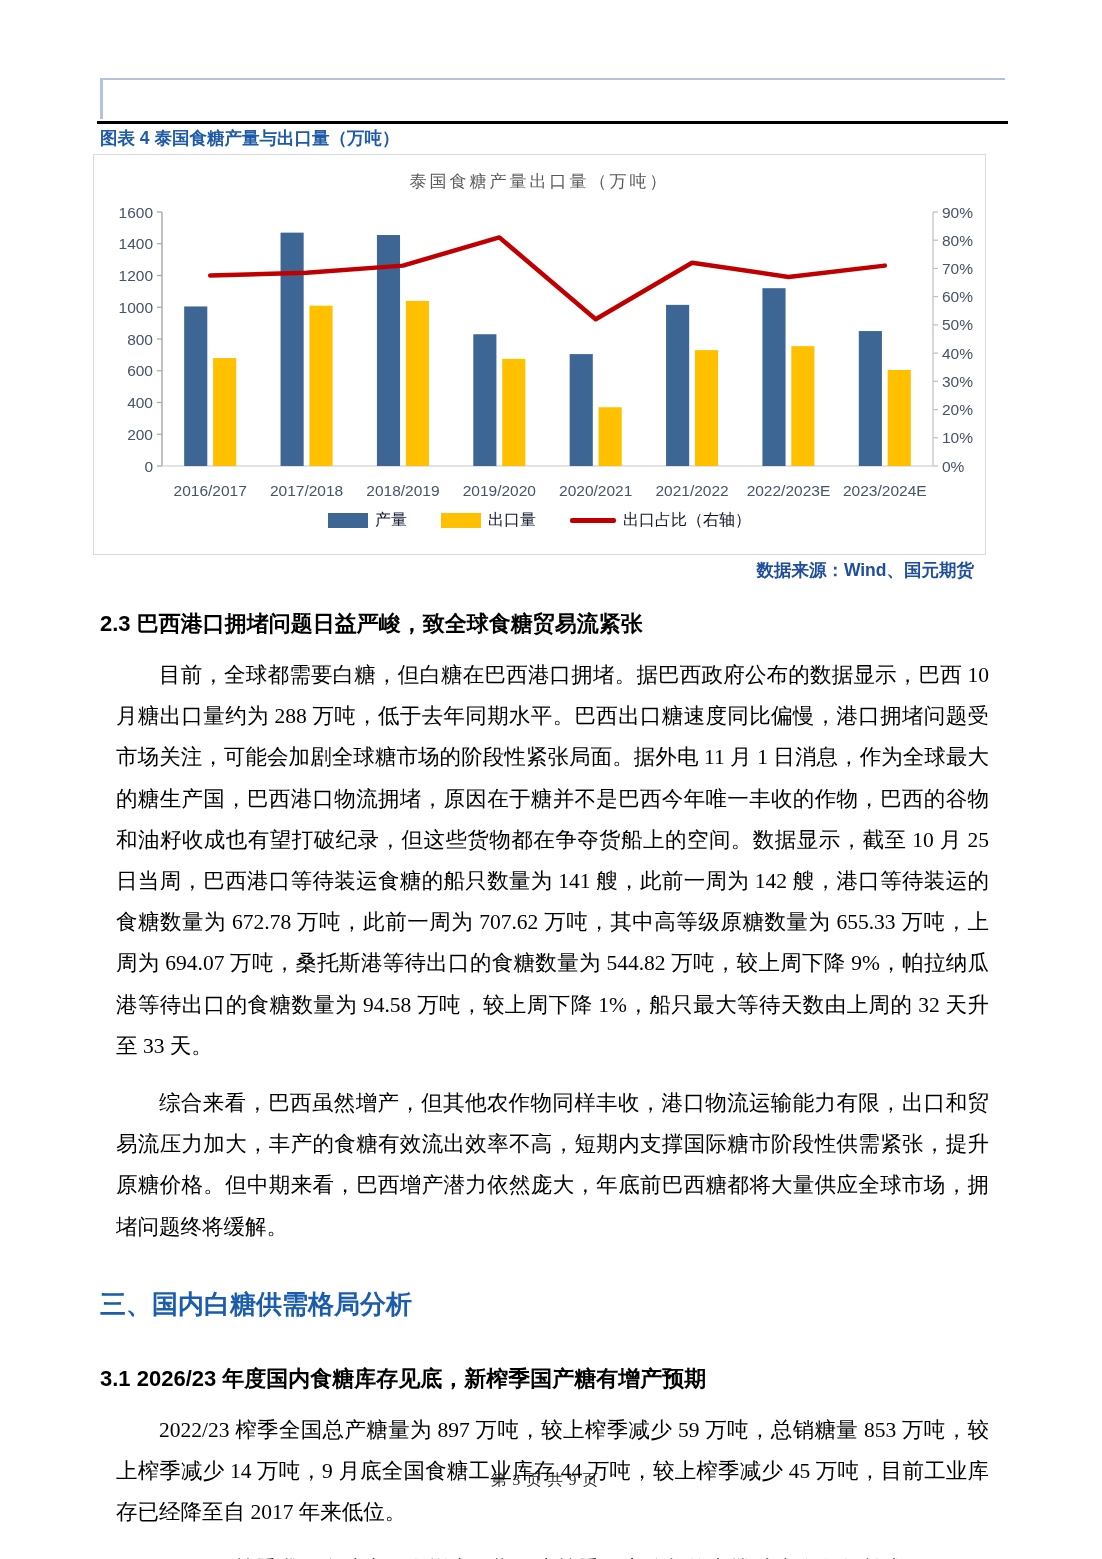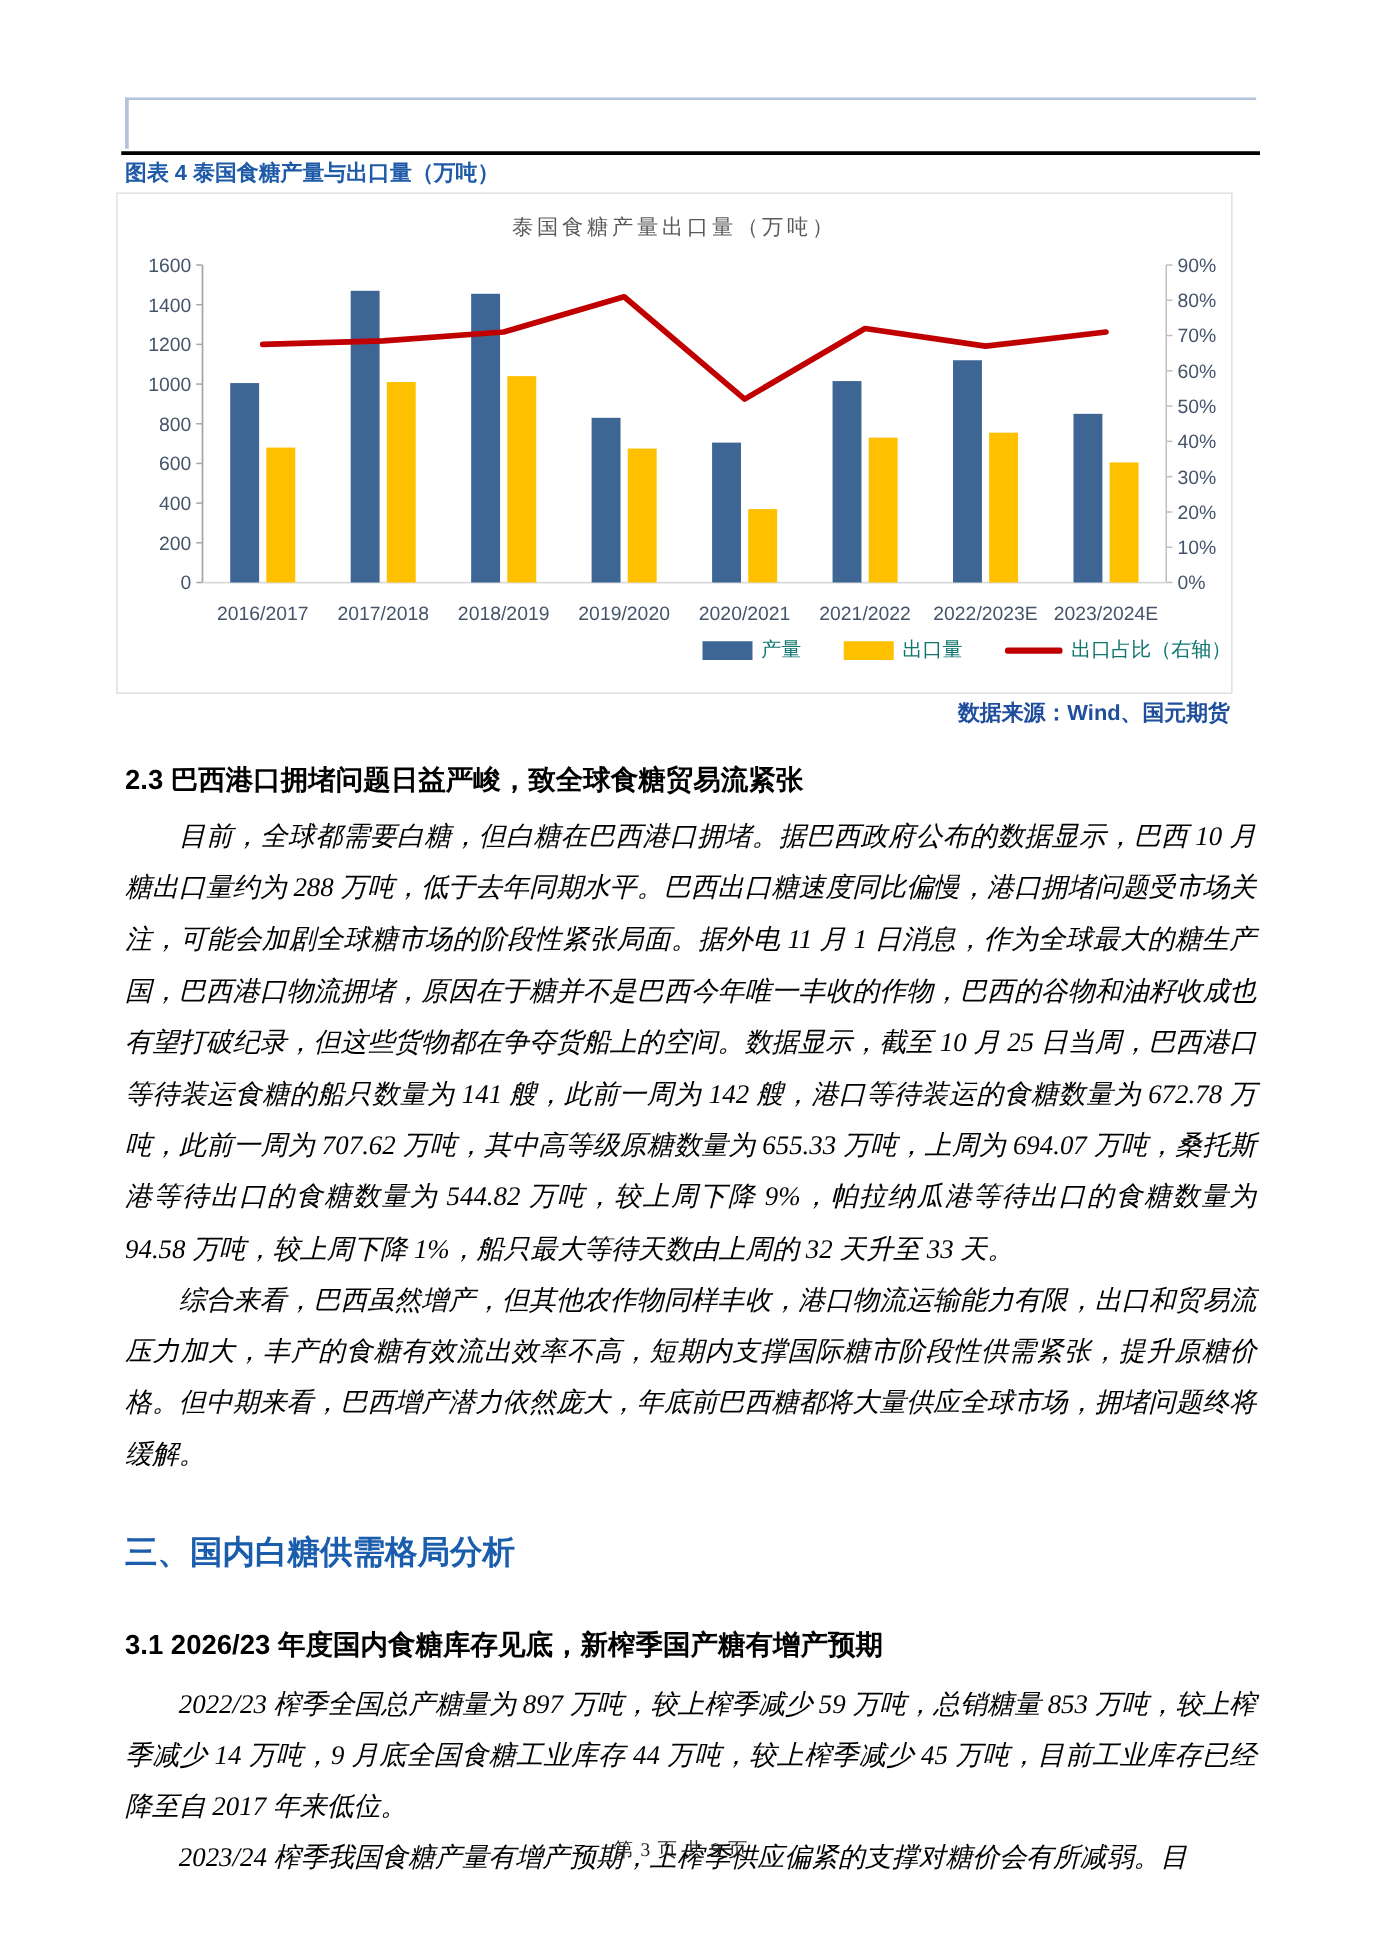--- a/index.html
+++ b/index.html
@@ -16,34 +16,34 @@
 
   
   .figure-caption{position:absolute;left:100px;top:126px;font-size:17.5px;font-weight:bold;
     color:#1E5AA8;font-family:"Liberation Sans","DejaVu Sans",sans-serif;}
 
   
   .chart-box{position:absolute;left:93px;top:154px;width:893px;height:401px;
     box-sizing:border-box;border:1.5px solid #DADADA;background:#fff;}
   .chart-title{margin-top:15px;text-align:center;font-size:17px;color:#595959;letter-spacing:3px;}
   #chart-svg{display:block;margin:9px auto 0 auto;}
-  .chart-legend{display:flex;justify-content:flex-end;align-items:center;gap:34px;margin-top:8px;
-    font-size:16px;color:#0f766e;}
+  .chart-legend{display:flex;justify-content:center;align-items:center;gap:34px;margin-top:8px;
+    font-size:16px;color:#0f172a;}
   .legend-item{display:flex;align-items:center;gap:7px;}
   .swatch-bar{display:inline-block;width:40px;height:15px;}
   .swatch-line{display:inline-block;width:46px;height:4.5px;border-radius:2px;}
 
-  .source-note{position:absolute;top:558px;right:118px;font-size:17.5px;font-weight:bold;
+  .source-note{position:absolute;top:558px;right:128px;font-size:17.5px;font-weight:bold;
     color:#1F4E9C;font-family:"Liberation Sans","DejaVu Sans",sans-serif;}
 
   
   .content{position:absolute;left:100px;top:597px;width:905px;}
   .h-sub{font-family:"Liberation Sans","DejaVu Sans",sans-serif;font-size:22px;font-weight:bold;
     color:#000;margin:12px 0 10px 0;line-height:30px;}
-  .content p{font-size:21.5px;line-height:41.2px;text-align:justify;text-indent:2em;margin:0;font-style:italic;}
+  .content p{font-size:21.5px;line-height:41.2px;text-align:justify;text-indent:2em;margin:16px;}
   .h-main{font-family:"Liberation Sans","DejaVu Sans",sans-serif;font-size:26px;font-weight:bold;
     color:#1A5DAD;margin:38px 0 0 0;line-height:36px;}
   .h-sub2{margin-top:42px;margin-bottom:12px;}
 
   .footer{position:absolute;top:1470px;left:100px;width:890px;text-align:center;font-size:15.5px;
     color:#222;font-family:"Liberation Serif","DejaVu Serif",serif;letter-spacing:1px;}
 </style>
 </head>
 <body>
 

